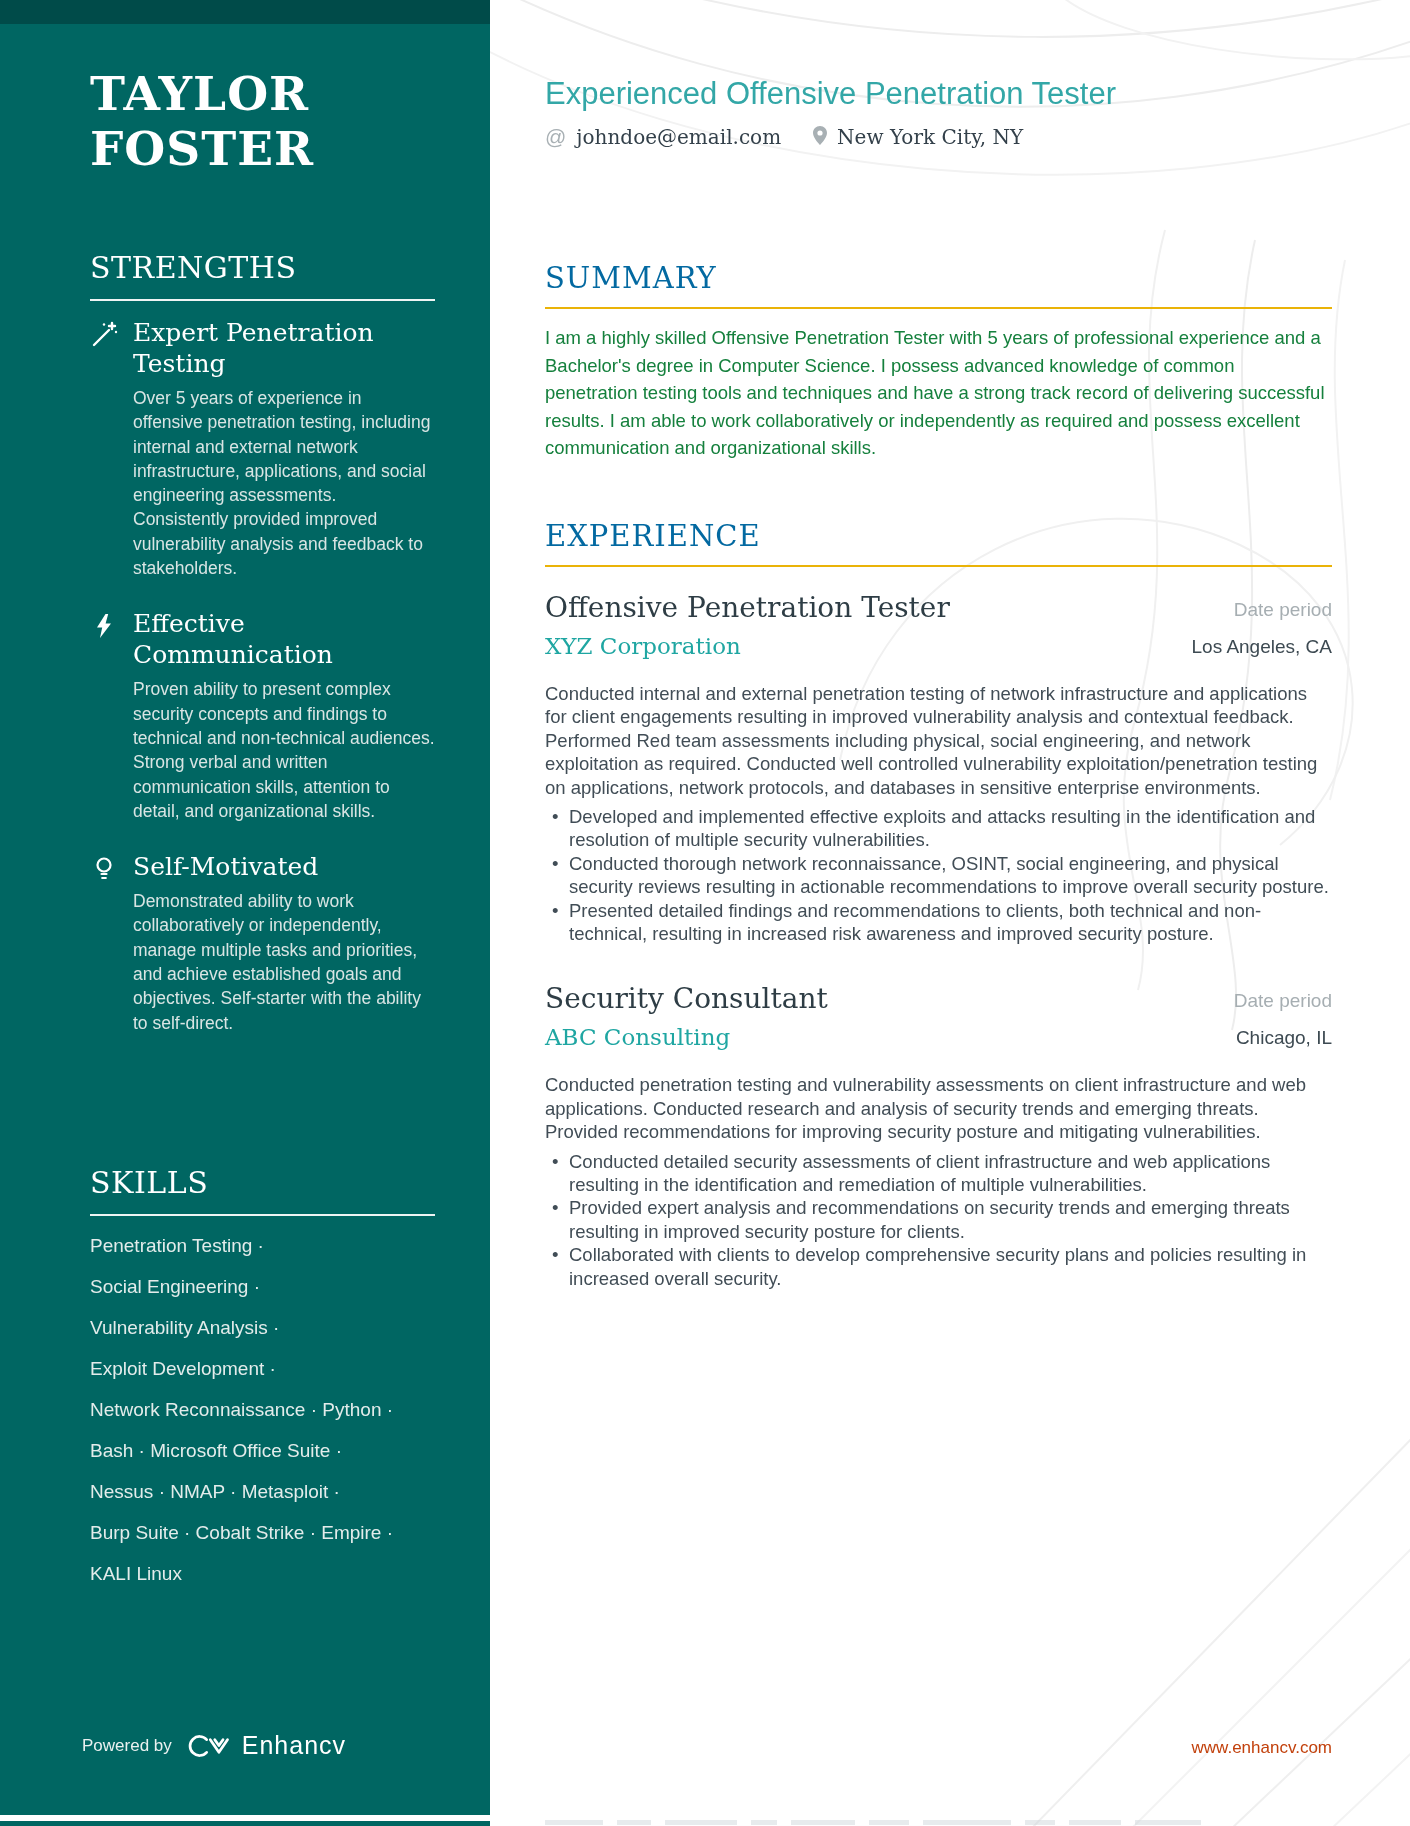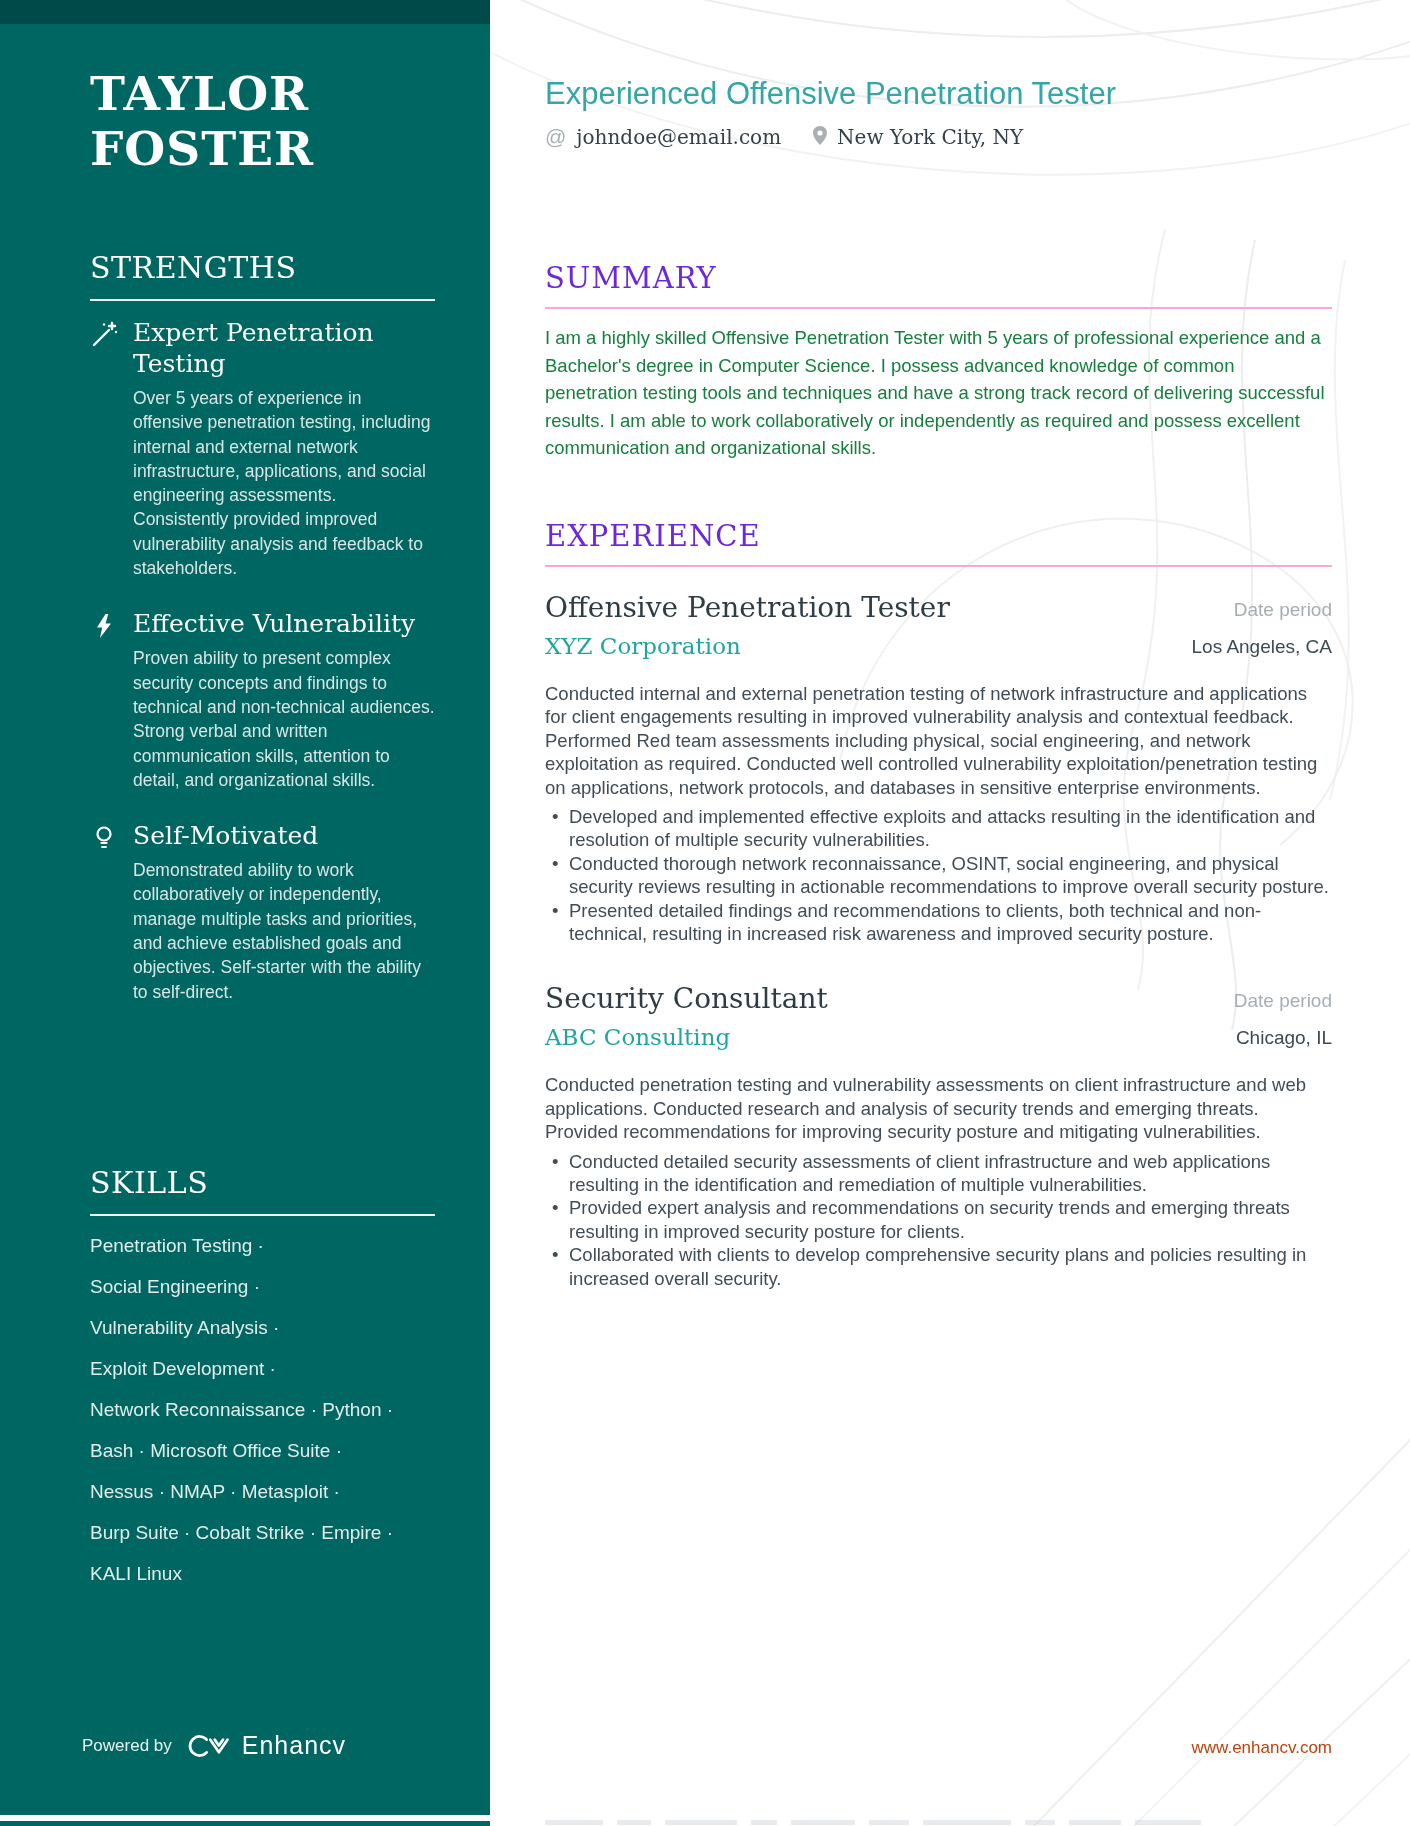--- a/index.html
+++ b/index.html
@@ -42,21 +42,21 @@
 
   
   .main{position:absolute;left:545px;top:0;width:787px;}
   .headline{margin:76px 0 0 0;font-size:31px;line-height:36px;font-weight:400;color:#33a7a7;}
   .contact-row{margin-top:13px;display:flex;align-items:center;gap:10px;}
   .at-icon{font-size:21px;color:#a8b0b4;line-height:20px;}
   .pin-icon{margin-left:22px;display:inline-block;}
   .contact-text{font-family:"DejaVu Serif",serif;font-size:20px;color:#33404a;}
 
   .main-header{margin:0;font-family:"DejaVu Serif",serif;font-weight:400;font-size:29px;line-height:35px;
-        letter-spacing:1px;color:#6d28d9;padding-bottom:11px;border-bottom:2px solid #f9a8d4;}
+        letter-spacing:1px;color:#0369a1;padding-bottom:11px;border-bottom:2px solid #eab308;}
   #summary-section{margin-top:112px;}
   .summary-text{margin:15px 0 0 0;font-size:18.5px;line-height:27.6px;color:#15803d;}
   #experience-section{margin-top:57px;}
 
   .job{margin-top:23px;}
   .job2{margin-top:36px;}
   .job-head{display:flex;justify-content:space-between;align-items:flex-start;}
   .job-role{margin:0;font-family:"DejaVu Serif",serif;font-weight:400;font-size:28px;line-height:36px;color:#2e3d45;}
   .job-company{margin-top:5px;font-family:"DejaVu Serif",serif;font-size:23px;line-height:30px;color:#1fa6a2;}
   .job-right{text-align:right;}
@@ -114,21 +114,21 @@
               <div class="s-text">Over 5 years of experience in offensive penetration testing, including internal and external network infrastructure, applications, and social engineering assessments. Consistently provided improved vulnerability analysis and feedback to stakeholders.</div>
             </div>
           </div>
           <div class="strength">
             <span class="s-icon">
               <svg viewBox="0 0 28 28">
                 <path d="M15.5 2 L7 15.5 h5.2 L10 26 L21 11.5 h-5.4 L18.2 2 Z" fill="#ffffff"></path>
               </svg>
             </span>
             <div class="s-body">
-              <div class="s-title">Effective Vulnerability</div>
+              <div class="s-title">Effective Communication</div>
               <div class="s-text">Proven ability to present complex security concepts and findings to technical and non-technical audiences. Strong verbal and written communication skills, attention to detail, and organizational skills.</div>
             </div>
           </div>
           <div class="strength">
             <span class="s-icon">
               <svg viewBox="0 0 28 28" fill="none" stroke="#ffffff" stroke-width="2.2" stroke-linecap="round">
                 <circle cx="14" cy="10" r="6.5"></circle>
                 <path d="M11.5 19 h5"></path>
                 <path d="M12.2 23 h3.6"></path>
               </svg>

